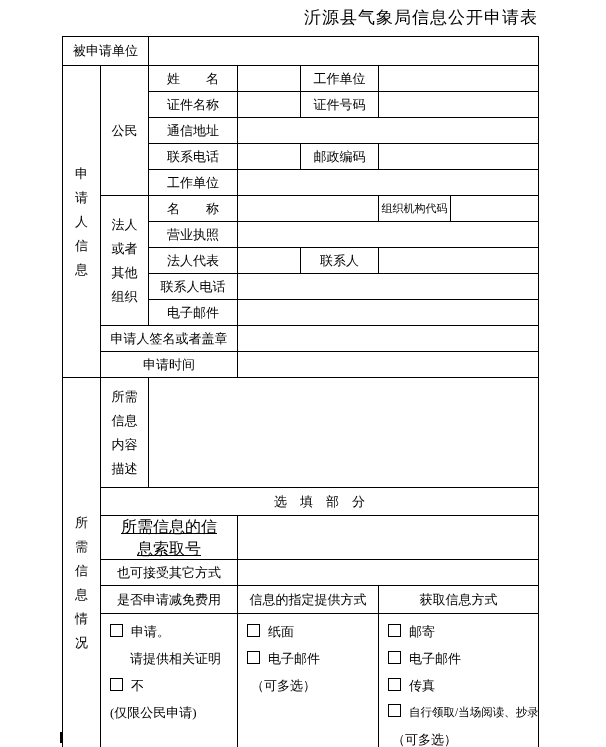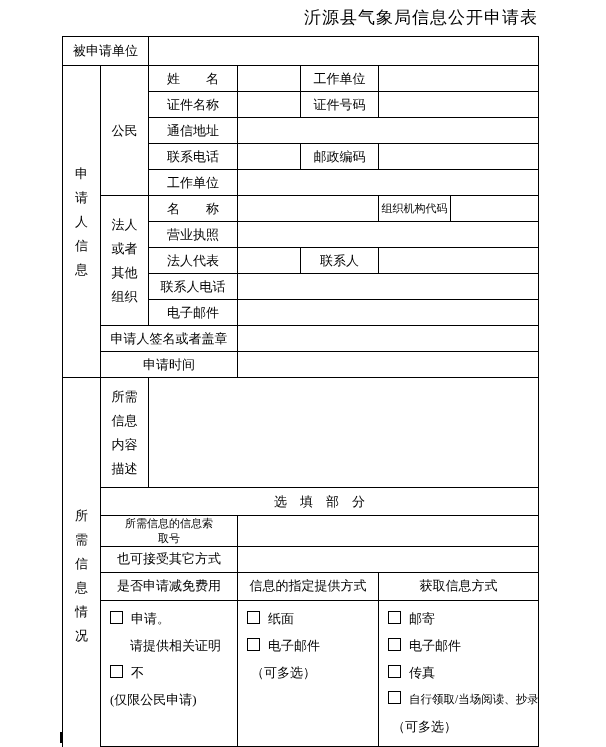--- a/index.html
+++ b/index.html
@@ -34,21 +34,21 @@
     line-height: 1.35;
   }
   tr { height: 26px; }
   tr.r-top { height: 29px; }
   tr.r-tall { height: 110px; }
   tr.r-opt { height: 28px; }
   tr.r-note { height: 29px; }
   .vtext { white-space: pre-line; line-height: 24px; }
   .vtext-wide { white-space: pre-line; line-height: 24px; }
   .label-sm { font-size: 11px; letter-spacing: 0; padding: 0 0; }
-  .label-xs { font-size: 11px; letter-spacing: 0; padding: 0 19px; }
+  .label-xs { font-size: 16px; letter-spacing: 0; padding: 0 19px; text-decoration: underline; }
   .bold { font-weight: normal; }
   .cb-cell {
     text-align: left;
     vertical-align: top;
     padding: 4px 3px 6px 9px;
     line-height: 27px;
   }
   .cb-line { white-space: nowrap; }
   .cb {
     display: inline-block;

